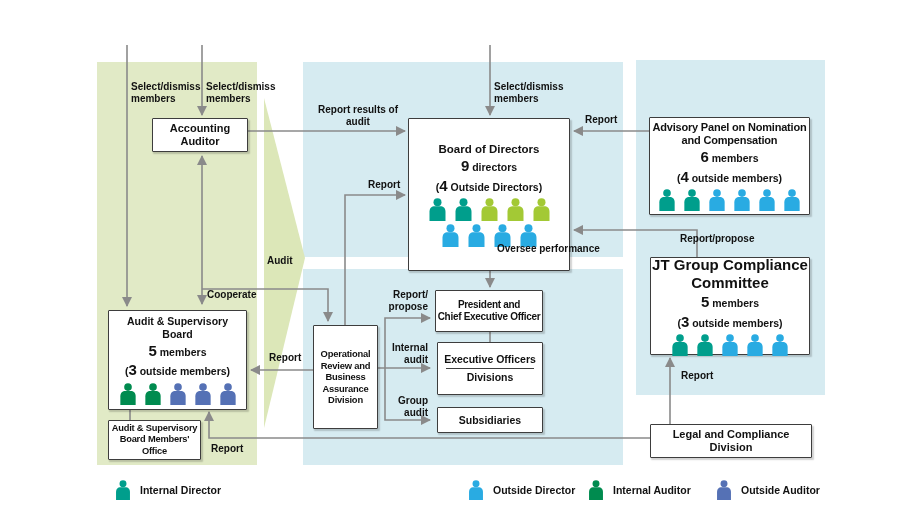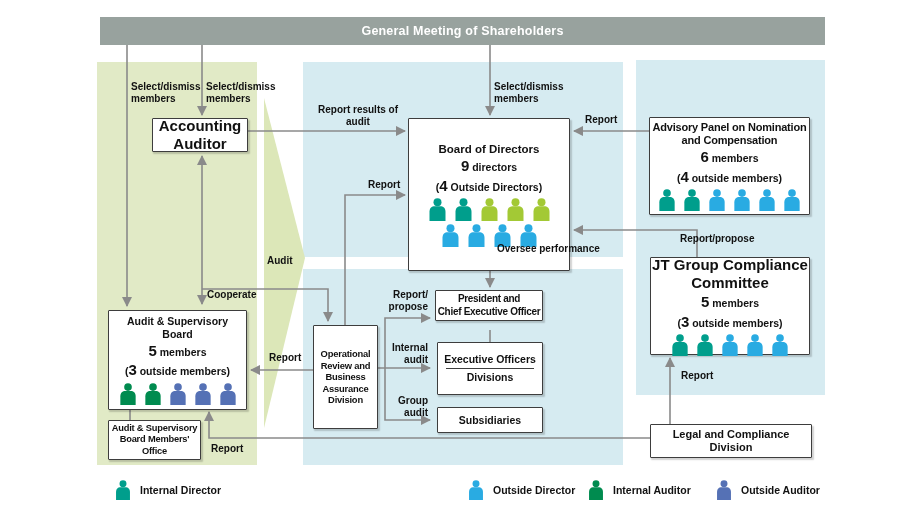--- a/index.html
+++ b/index.html
@@ -58,26 +58,23 @@
       <polyline points="377,368 430,368" marker-end="url(#arr)"></polyline>
       <polyline points="385,368 385,420 430,420" marker-end="url(#arr)"></polyline>
       <polyline points="313,370 251,370" marker-end="url(#arr)"></polyline>
       <polyline points="490,330 490,342"></polyline>
       <polyline points="670,424 670,358" marker-end="url(#arr)"></polyline>
       <polyline points="650,438 209,438 209,412" marker-end="url(#arr)"></polyline>
       <polyline points="130,410 130,421"></polyline>
     </g>
   </svg>
 
-  <div class="hdr" style="left: 100px; top: 17px; width: 725px; height: 28px; background: rgb(152, 162, 158);">
-    <span>General Meeting of Shareholders</span>
-  </div>
 
   <div class="box" style="left:152px;top:118px;width:96px;height:34px;">
-    <div class="t" style="font-size:15px;">Accounting
+    <div class="t" style="font-size:11px;">Accounting
 Auditor</div>
   </div>
 
   <div class="box" style="left:408px;top:118px;width:162px;height:153px;padding:4px 2px;">
     <div class="t" style="font-size:11.5px;">Board of Directors</div>
     <div class="cnt"><span class="bn">9</span><span> directors</span></div>
     <div class="cnt"><span>(</span><span class="bn">4</span><span> Outside Directors)</span></div>
     <div>
         <div class="icon-row">
           <svg viewBox="0 0 24 27" width="21" height="23">
@@ -226,21 +223,21 @@
   </div>
 
   <div class="box" style="left:313px;top:325px;width:65px;height:104px;">
     <div class="t" style="font-size:9.4px;letter-spacing:-0.2px;">Operational
 Review and
 Business
 Assurance
 Division</div>
   </div>
 
-  <div class="box" style="left:435px;top:290px;width:108px;height:31px;">
+  <div class="box" style="left:435px;top:290px;width:108px;height:42px;">
     <div class="t" style="font-size:10px;letter-spacing:-0.3px;">President and
 Chief Executive Officer</div>
   </div>
 
   <div class="box" style="left:437px;top:342px;width:106px;height:53px;padding:8px;">
     <div style="flex:1;display:flex;align-items:center;justify-content:center;border-bottom:1.5px solid #3d3d3d;align-self:stretch;">
       <span class="t" style="font-size:10.5px;">Executive Officers</span>
     </div>
     <div style="flex:1;display:flex;align-items:center;justify-content:center;align-self:stretch;">
       <span class="t" style="font-size:10.5px;">Divisions</span>

